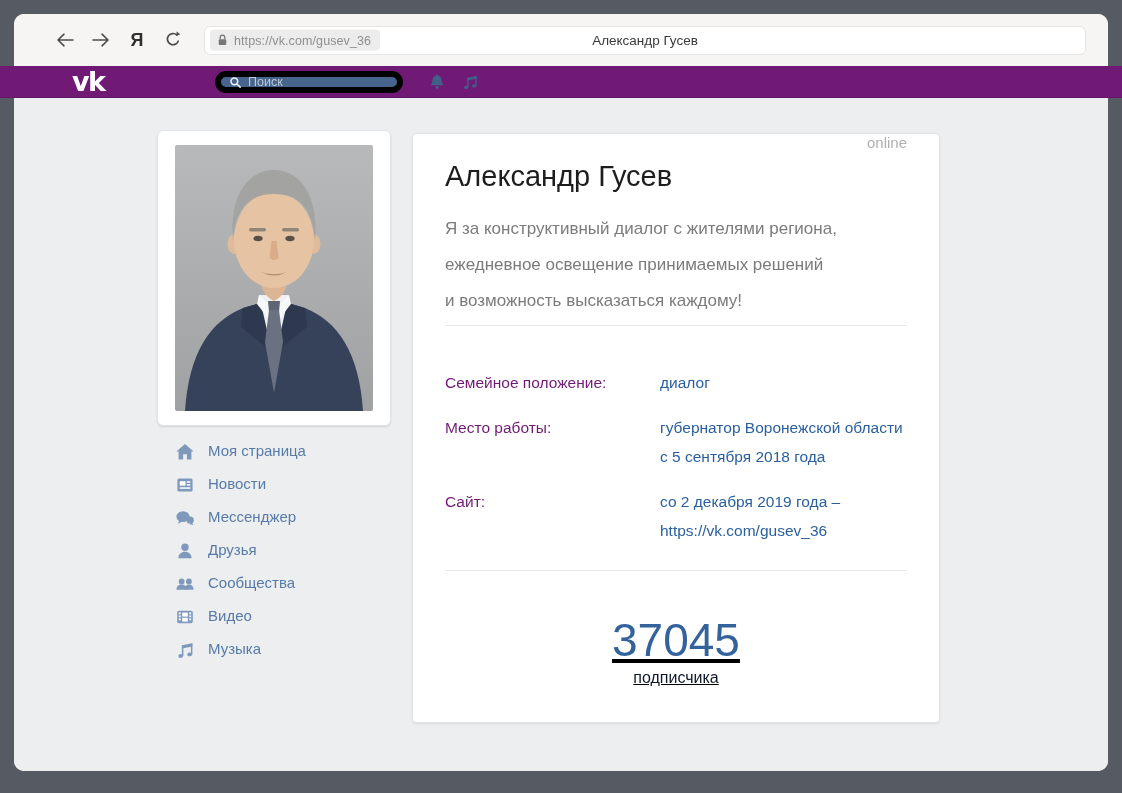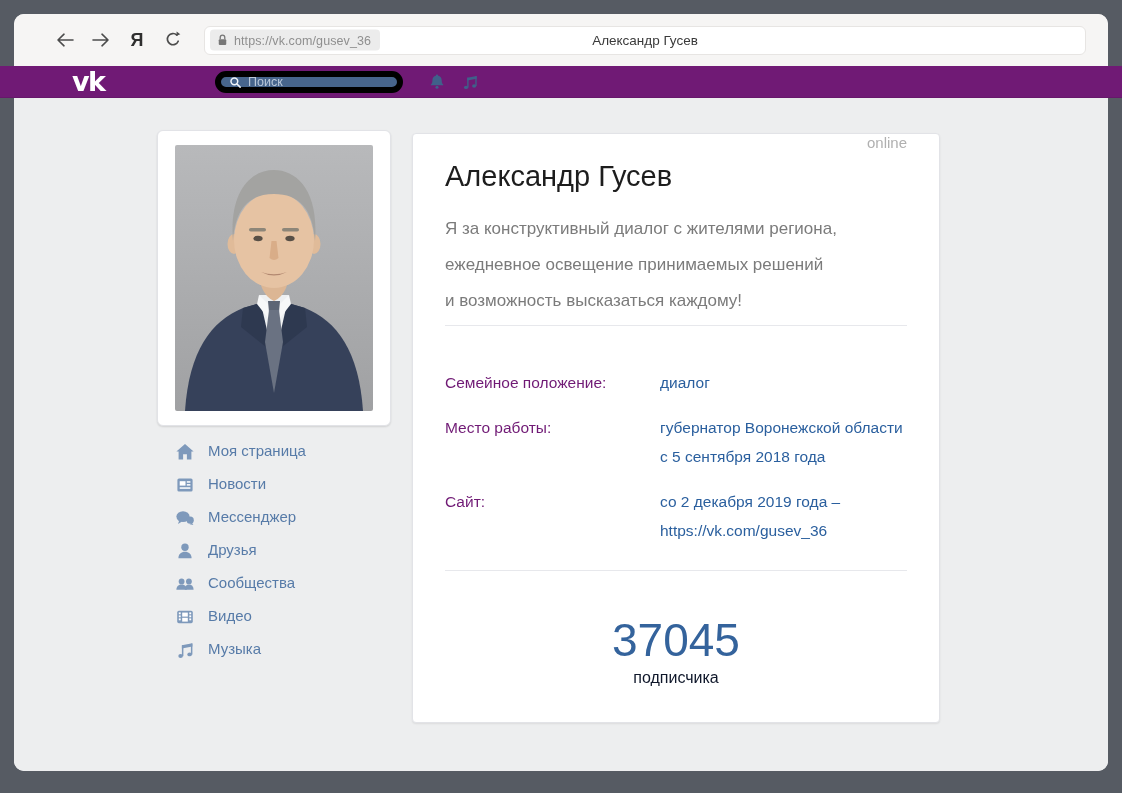--- a/index.html
+++ b/index.html
@@ -82,21 +82,21 @@
   .online{text-align:right;font-size:15px;color:#b0b0b0;line-height:18px;}
   .profile-name{margin-top:7px;font-size:29px;color:#1d1d1d;line-height:34px;font-weight:400;}
   .status-text{margin-top:18px;font-size:17px;color:#7b7b7b;line-height:36px;white-space:pre-line;}
   .divider{margin-top:6px;height:1px;background:#e7e8ec;}
   .divider2{margin-top:25px;height:1px;background:#e7e8ec;}
   .info{margin-top:42px;display:flex;flex-direction:column;gap:16px;}
   .info-row{display:flex;font-size:15.5px;line-height:29px;}
   .info-label{width:215px;color:#701a75;flex:0 0 auto;}
   .info-value{color:#2a5f9e;}
   .info-value .vline{display:block;cursor:pointer;}
-  .followers{margin-top:45px;text-align:center;}
+  .followers{margin-top:45px;text-align:center;text-decoration:underline;}
   .followers-count{font-size:46px;line-height:48px;color:#34639c;}
   .followers-label{margin-top:5px;font-size:16px;color:#0f172a;}
 </style>
 </head>
 <body>
 
 <div class="window">
 
   <div class="toolbar">
     <span class="tb-btn">

